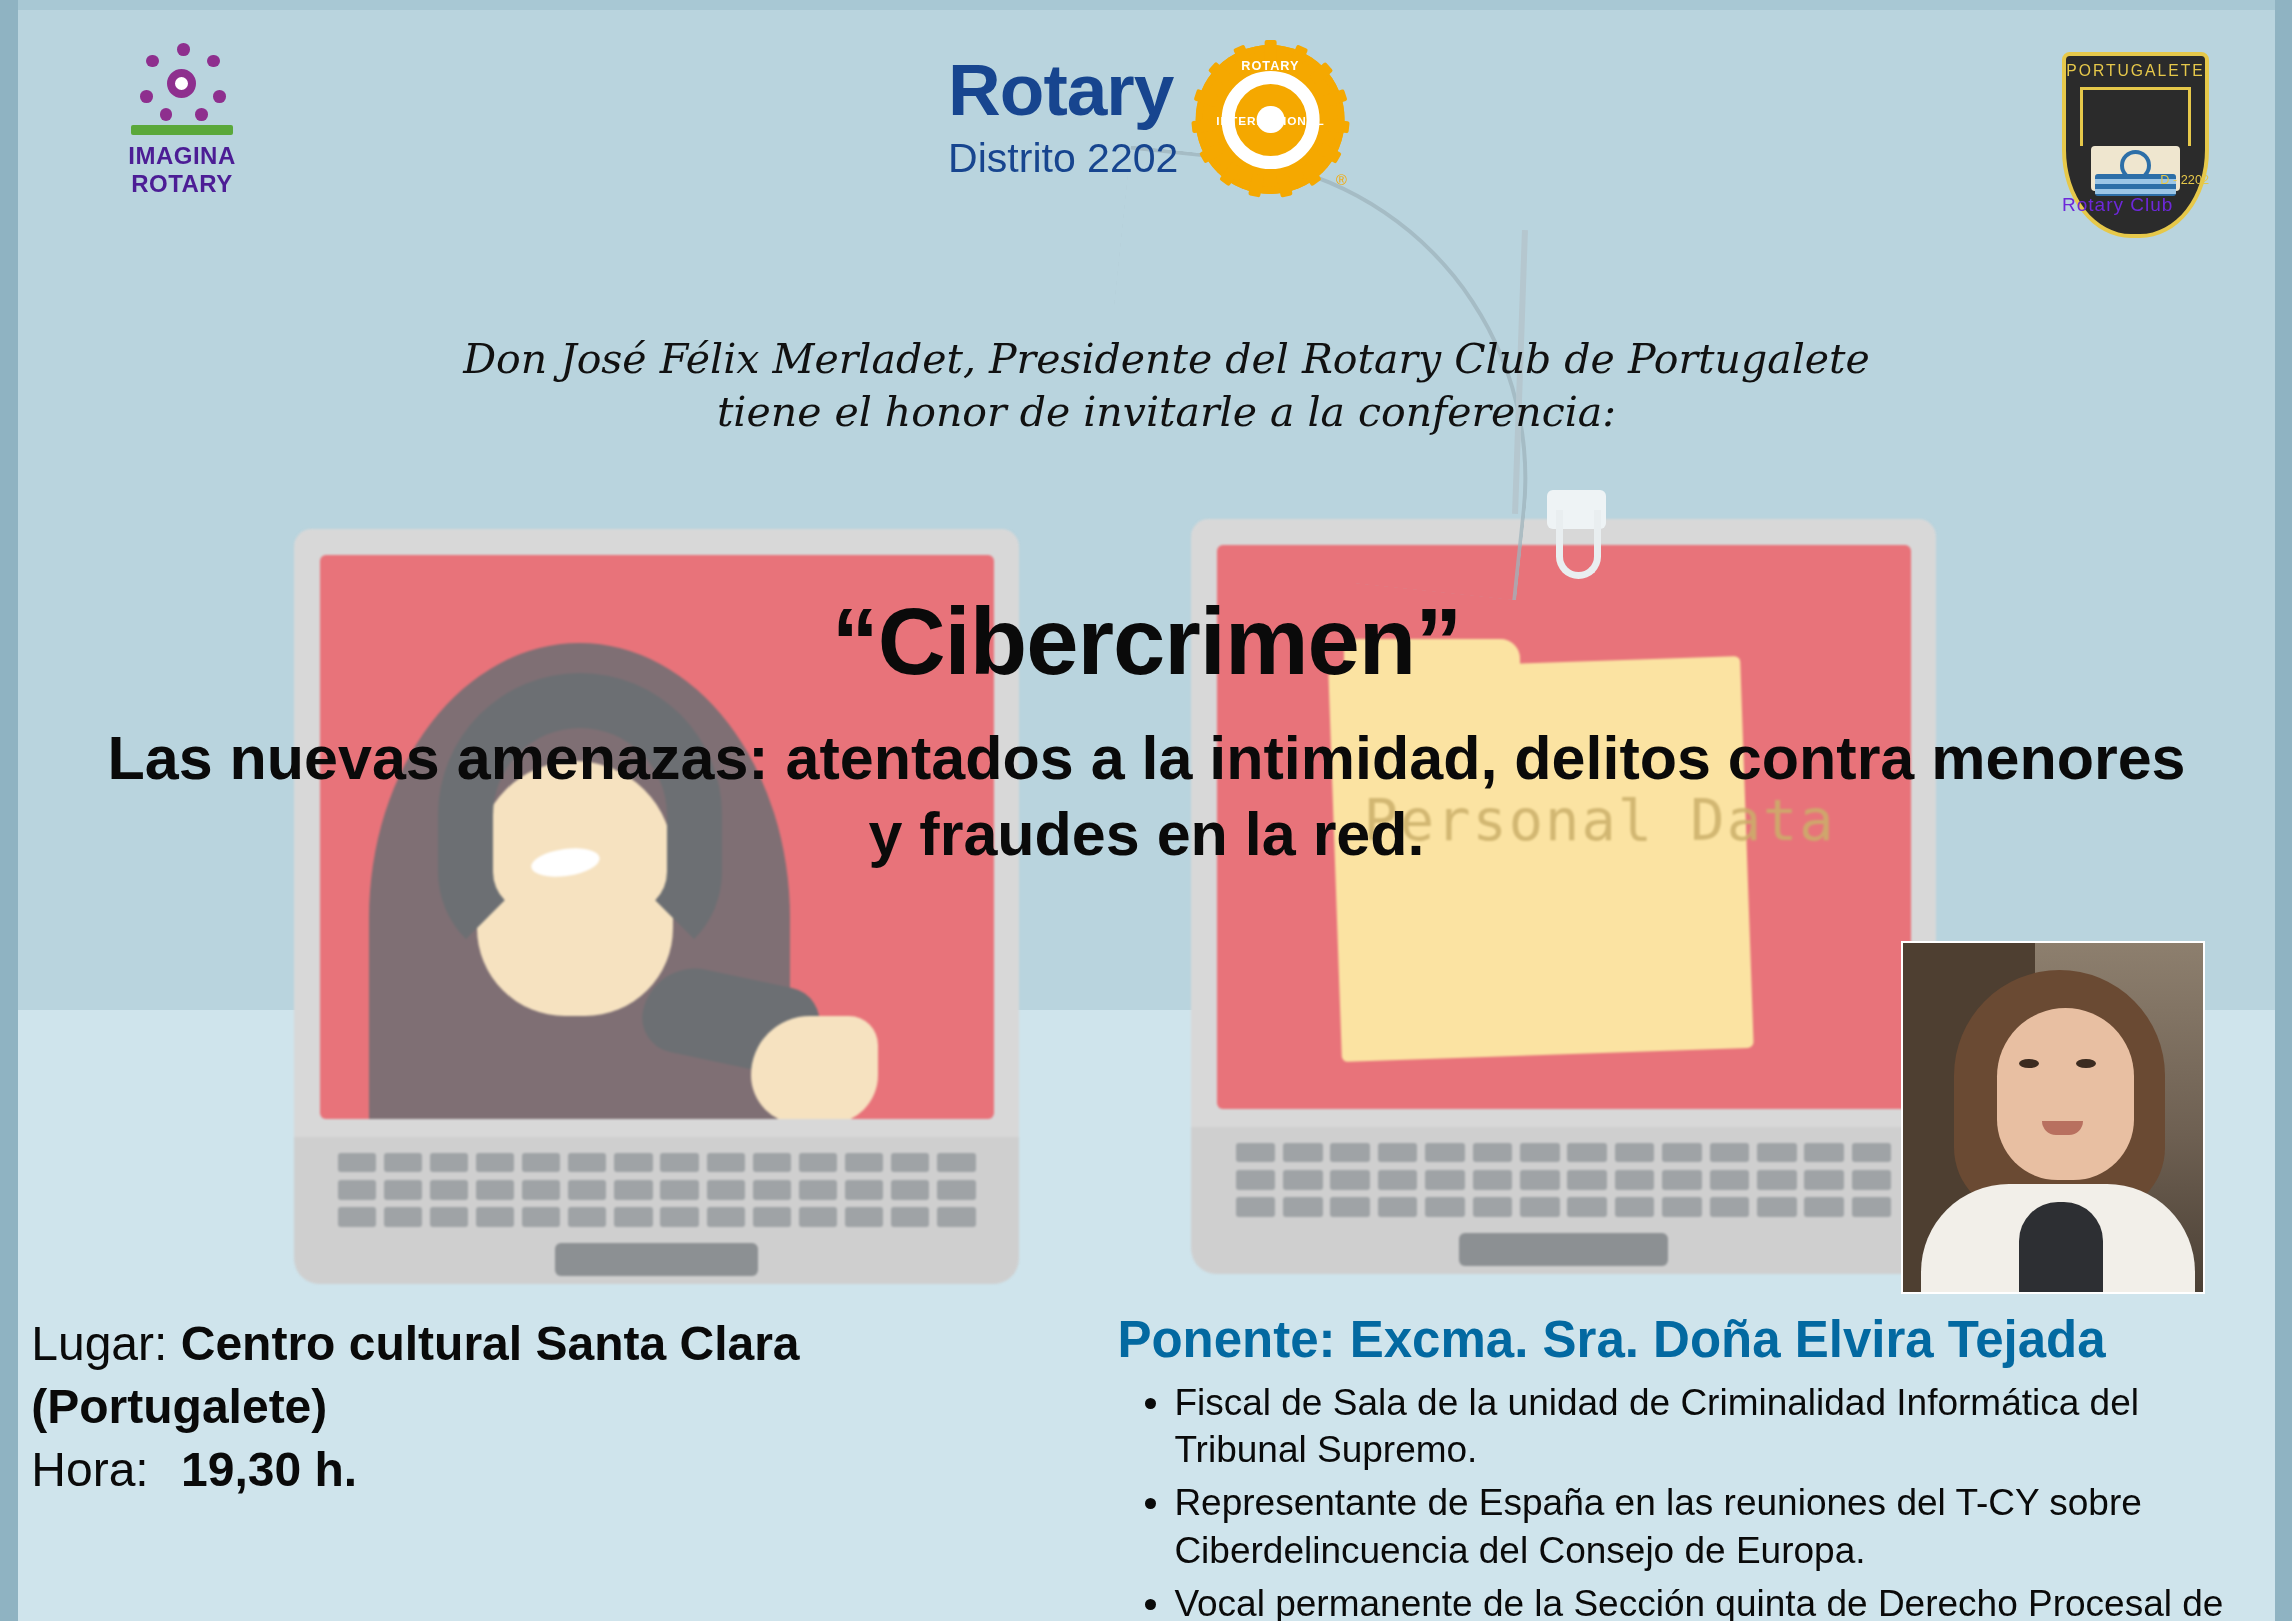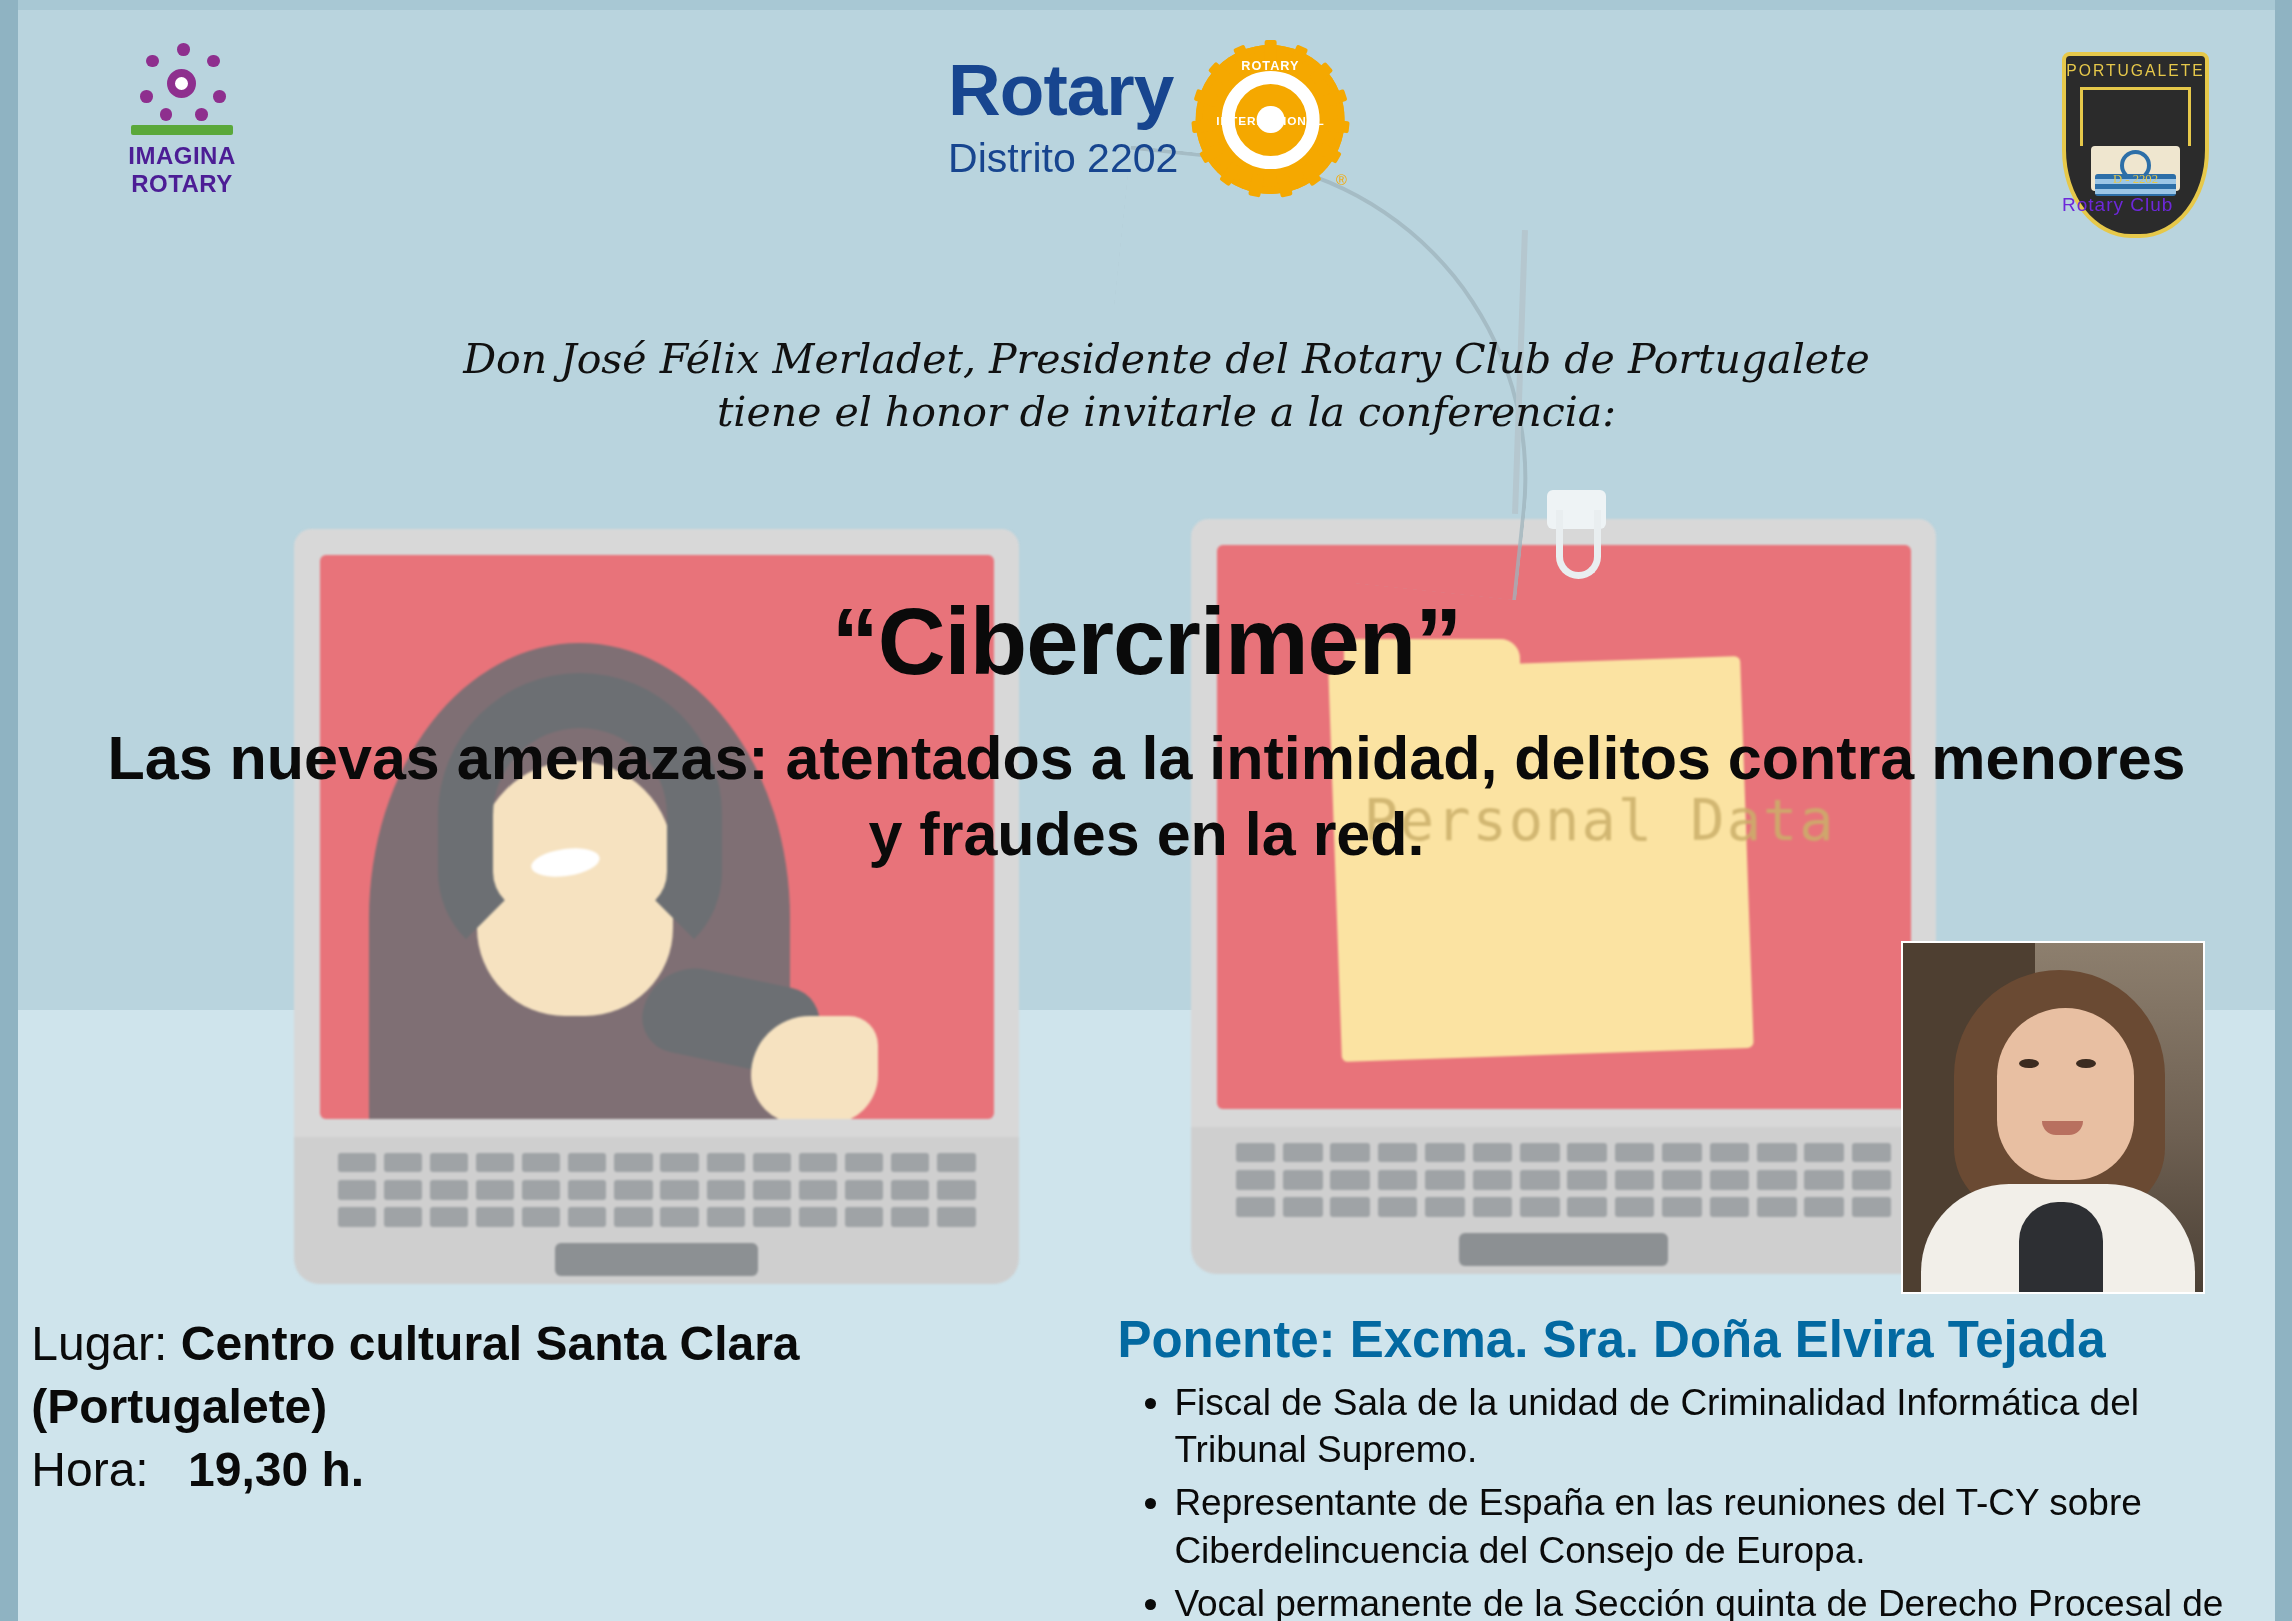--- a/index.html
+++ b/index.html
@@ -370,24 +370,23 @@
     margin-left: -15.7px;
     width: 31px; height: 31px;
     border-radius: 50%;
     border: 4.9px solid #2d6fa8;
     background: #efe6cf;
     box-sizing: border-box;
   }
   .crest-d {
     position: absolute;
     left: 0; right: 0; bottom: 51px;
-    text-align: center;
+    text-align: right;
     color: #e6c84a;
     font-size: 12.7px;
-    font-family: Liberation Serif, serif;
   }
   
   .invite {
     position: absolute;
     left: 0; right: 0;
     top: 333px;
     text-align: center;
     font-family: "DejaVu Serif", serif;
     font-style: italic;
     font-size: 41px;
@@ -720,21 +719,21 @@
   </div>
 
   <div class="footer">
     <div class="footer-left">
       <div class="row">
         <span class="lbl">Lugar:</span>
         <span>Centro cultural Santa Clara (Portugalete)</span>
       </div>
       <div class="row">
         <span class="lbl">Hora:</span>
-        <span style="margin-left:26px">19,30 h.</span>
+        <span style="margin-left:19px">19,30 h.</span>
       </div>
     </div>
     <div class="footer-right">
       <div class="ponente-title">Ponente: Excma. Sra. Doña Elvira Tejada</div>
       <ul class="bullets">
         <li>Fiscal de Sala de la unidad de Criminalidad Informática del Tribunal Supremo.</li>
         <li>Representante de España en las reuniones del T-CY sobre Ciberdelincuencia del Consejo de Europa.</li>
         <li>Vocal permanente de la Sección quinta de Derecho Procesal de la Comisión General de Codificación.</li>
       </ul>
     </div>

